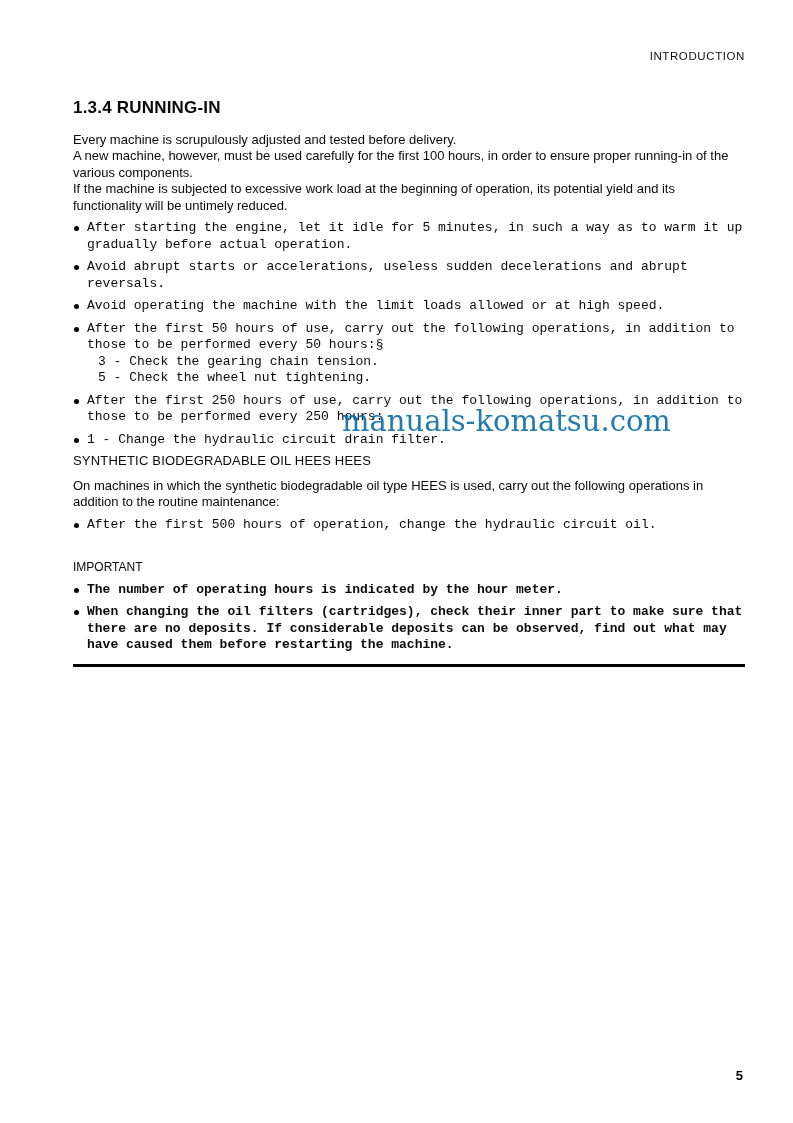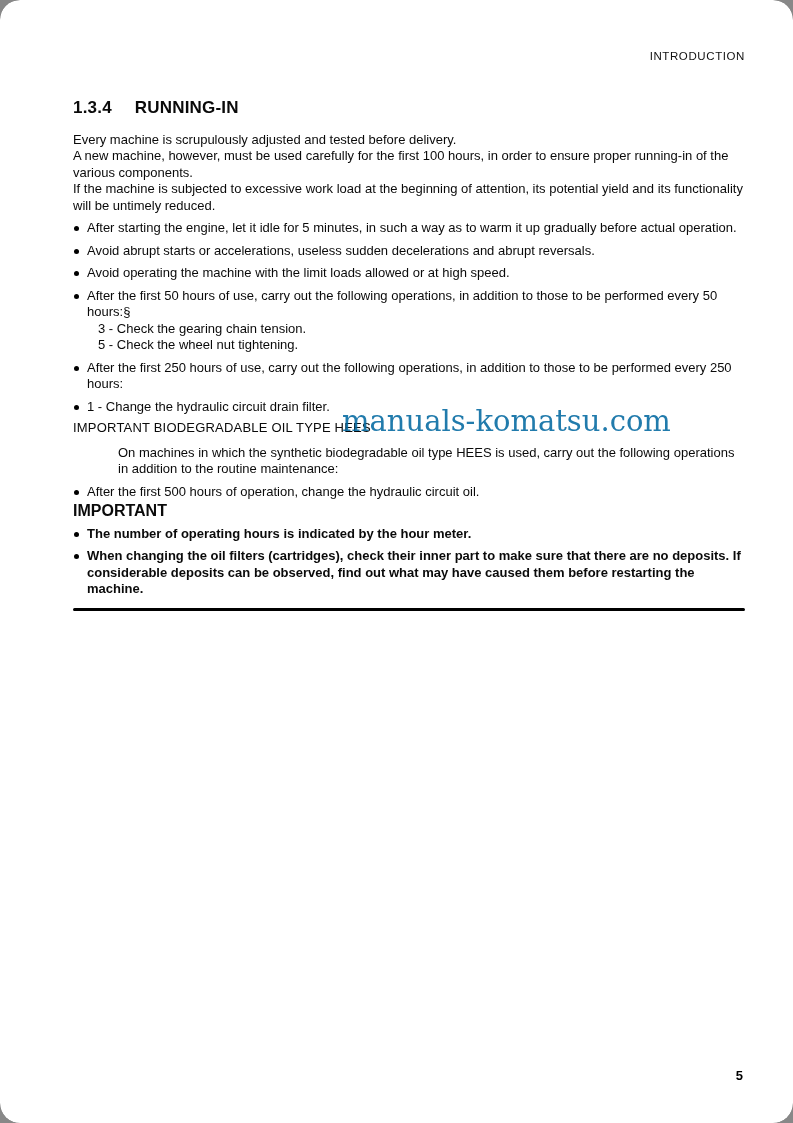--- a/index.html
+++ b/index.html
@@ -1,15 +1,15 @@
 <!DOCTYPE html>
 <html><head>
 <meta charset="utf-8">
 <style>
-  * { margin: 0; padding: 0; box-sizing: border-box; border-radius: 20px; }
+  * { margin: 0; padding: 0; box-sizing: border-box; }
   html, body { background: #888; }
   body { font-family: "Liberation Sans", sans-serif; }
   .page {
     position: relative;
     width: 793px;
     height: 1123px;
     margin: 0 auto;
     background: #ffffff;
     color: #000000;
     overflow: hidden;
@@ -31,25 +31,26 @@
     line-height: 16.5px;
     color: #0a0a0a;
   }
   .section-heading {
     font-size: 17px;
     font-weight: bold;
     letter-spacing: 0.2px;
     margin-bottom: 15px;
     white-space: nowrap;
   }
-  .section-heading .num { margin-right: 18px; }
+  .section-heading .num { }
   .para { margin: 0; }
   ul.bullets {
     list-style: none;
     margin-top: 2px;
+    font-family: Liberation Mono, monospace;
   }
   ul.bullets li {
     position: relative;
     padding-left: 14px;
     margin-top: 6px;
   }
   ul.bullets li .marker {
     position: absolute;
     left: 1px;
     top: 6px;
@@ -57,25 +58,25 @@
     height: 5px;
     border-radius: 50%;
     background: #000;
   }
   .subline { display: block; padding-left: 11px; }
   .subhead {
     margin-top: 5px;
     font-size: 13px;
     letter-spacing: 0.2px;
   }
-  .hees-para { margin-top: 8px; margin-left: 45px; }
+  .hees-para { margin-top: 8px; }
   .important-head {
-    margin-top: 3px;
-    font-weight: bold;
-    font-size: 16px;
+    margin-top: 26px;
+    font-weight: normal;
+    font-size: 12px;
   }
   ul.bullets.bold li { font-weight: bold; }
   .bottom-rule {
     margin-top: 10px;
     border-top: 3px solid #000;
     width: 100%;
   }
   .watermark {
     position: absolute;
     left: 318px;
@@ -107,21 +108,21 @@
 
   <div class="content">
 
     <div class="section-heading">
       <span class="num">1.3.4</span>
       <span>RUNNING-IN</span>
     </div>
 
     <p class="para">Every machine is scrupulously adjusted and tested before delivery.</p>
     <p class="para">A new machine, however, must be used carefully for the first 100 hours, in order to ensure proper running-in of the various components.</p>
-    <p class="para">If the machine is subjected to excessive work load at the beginning of attention, its potential yield and its functionality will be untimely reduced.</p>
+    <p class="para">If the machine is subjected to excessive work load at the beginning of operation, its potential yield and its functionality will be untimely reduced.</p>
 
     <ul class="bullets">
       <li>
         <span class="marker"></span>
         <span>After starting the engine, let it idle for 5 minutes, in such a way as to warm it up gradually before actual operation.</span>
       </li>
       <li>
         <span class="marker"></span>
         <span>Avoid abrupt starts or accelerations, useless sudden decelerations and abrupt reversals.</span>
       </li>
@@ -138,21 +139,21 @@
       <li>
         <span class="marker"></span>
         <span>After the first 250 hours of use, carry out the following operations, in addition to those to be performed every 250 hours:</span>
       </li>
       <li>
         <span class="marker"></span>
         <span>1 - Change the hydraulic circuit drain filter.</span>
       </li>
     </ul>
 
-    <div class="subhead">IMPORTANT BIODEGRADABLE OIL TYPE HEES</div>
+    <div class="subhead">SYNTHETIC BIODEGRADABLE OIL HEES HEES</div>
 
     <p class="para hees-para">On machines in which the synthetic biodegradable oil type HEES is used, carry out the following operations in addition to the routine maintenance:</p>
 
     <ul class="bullets">
       <li>
         <span class="marker"></span>
         <span>After the first 500 hours of operation, change the hydraulic circuit oil.</span>
       </li>
     </ul>
 

